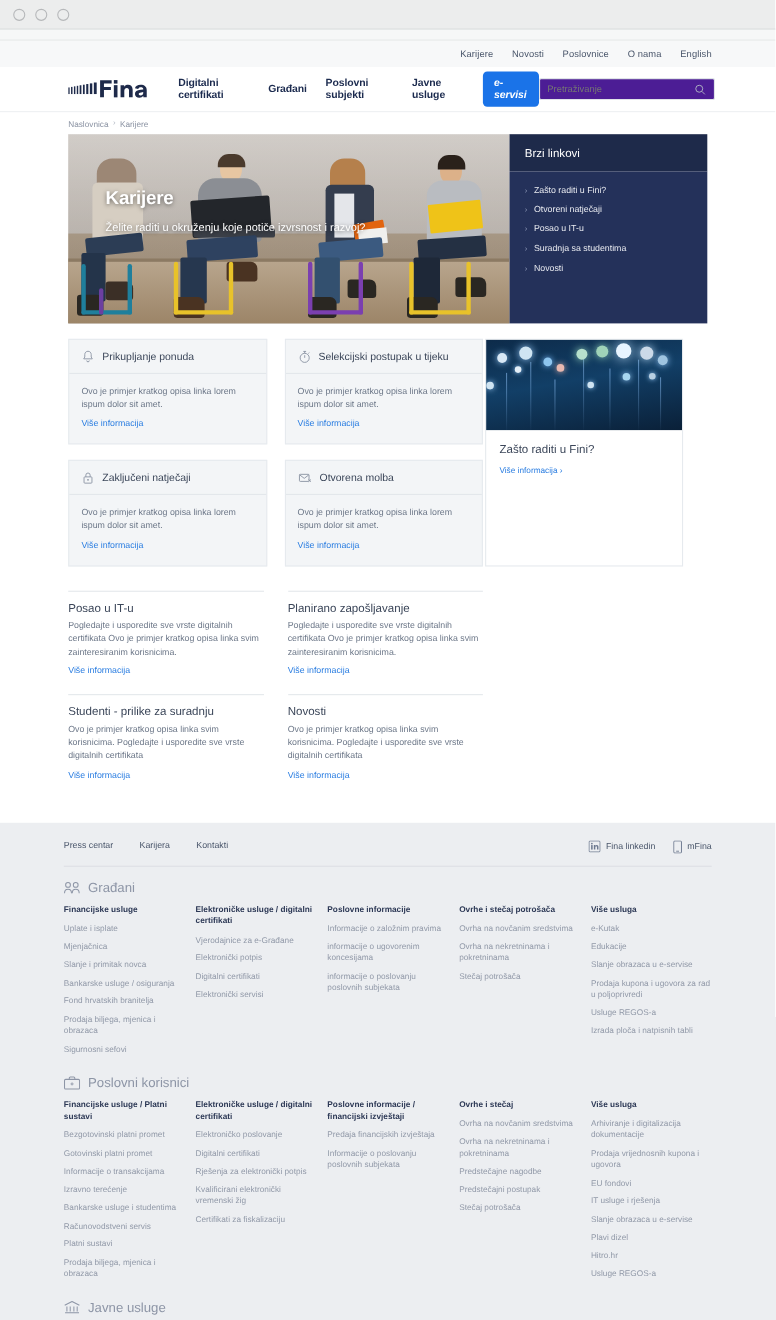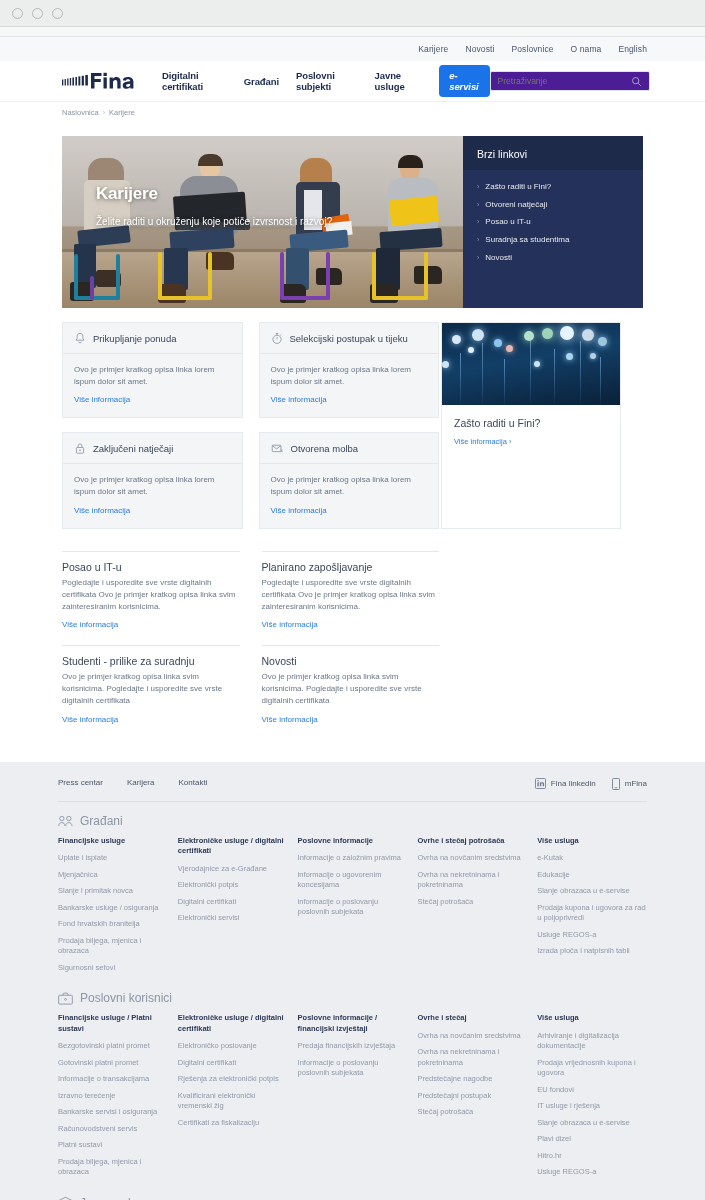--- a/index.html
+++ b/index.html
@@ -43,21 +43,21 @@
     margin-left: auto; width: 182px; height: 20px; border: 1px solid #dfe3e8; border-radius: 2px;
     display: flex; align-items: center; padding: 0 7px; background: #4c1d95;
   }
   .searchbox input {
     border: none; outline: none; font-size: 8.5px; color: #9aa3b0; flex: 1;
     font-family: "Liberation Sans", sans-serif; background: transparent;
   }
   .searchbox .mag { width: 11px; height: 11px; flex: none; }
 
   
-  .breadcrumb { padding: 6px 0 19px 62px; font-size: 7.5px; color: #8b93a3; display: flex; gap: 4px; align-items: center; flex: none; }
+  .breadcrumb { padding: 6px 0 5px 62px; font-size: 7.5px; color: #8b93a3; display: flex; gap: 4px; align-items: center; flex: none; }
   .breadcrumb a { color: #8b93a3; text-decoration: none; }
   .breadcrumb .sep { font-size: 7px; color: #b4bac6; }
 
   
   .page { flex: 1; display: flex; flex-direction: column; }
   .content { padding: 0 62px 0 62px; }
 
   
   .hero { position: relative; height: 172px; display: flex; }
   .hero-photo {
@@ -522,21 +522,21 @@
           </svg>
           <span>Poslovni korisnici</span>
         </div>
         <div class="f-cols">
           <div class="f-col">
             <h4>Financijske usluge / Platni sustavi</h4>
             <a>Bezgotovinski platni promet</a>
             <a>Gotovinski platni promet</a>
             <a>Informacije o transakcijama</a>
             <a>Izravno terećenje</a>
-            <a>Bankarske servisi i osiguranja</a>
+            <a>Bankarske usluge i studentima</a>
             <a>Računovodstveni servis</a>
             <a>Platni sustavi</a>
             <a>Prodaja biljega, mjenica i obrazaca</a>
           </div>
           <div class="f-col">
             <h4>Elektroničke usluge / digitalni certifikati</h4>
             <a>Elektroničko poslovanje</a>
             <a>Digitalni certifikati</a>
             <a>Rješenja za elektronički potpis</a>
             <a>Kvalificirani elektronički vremenski žig</a>

